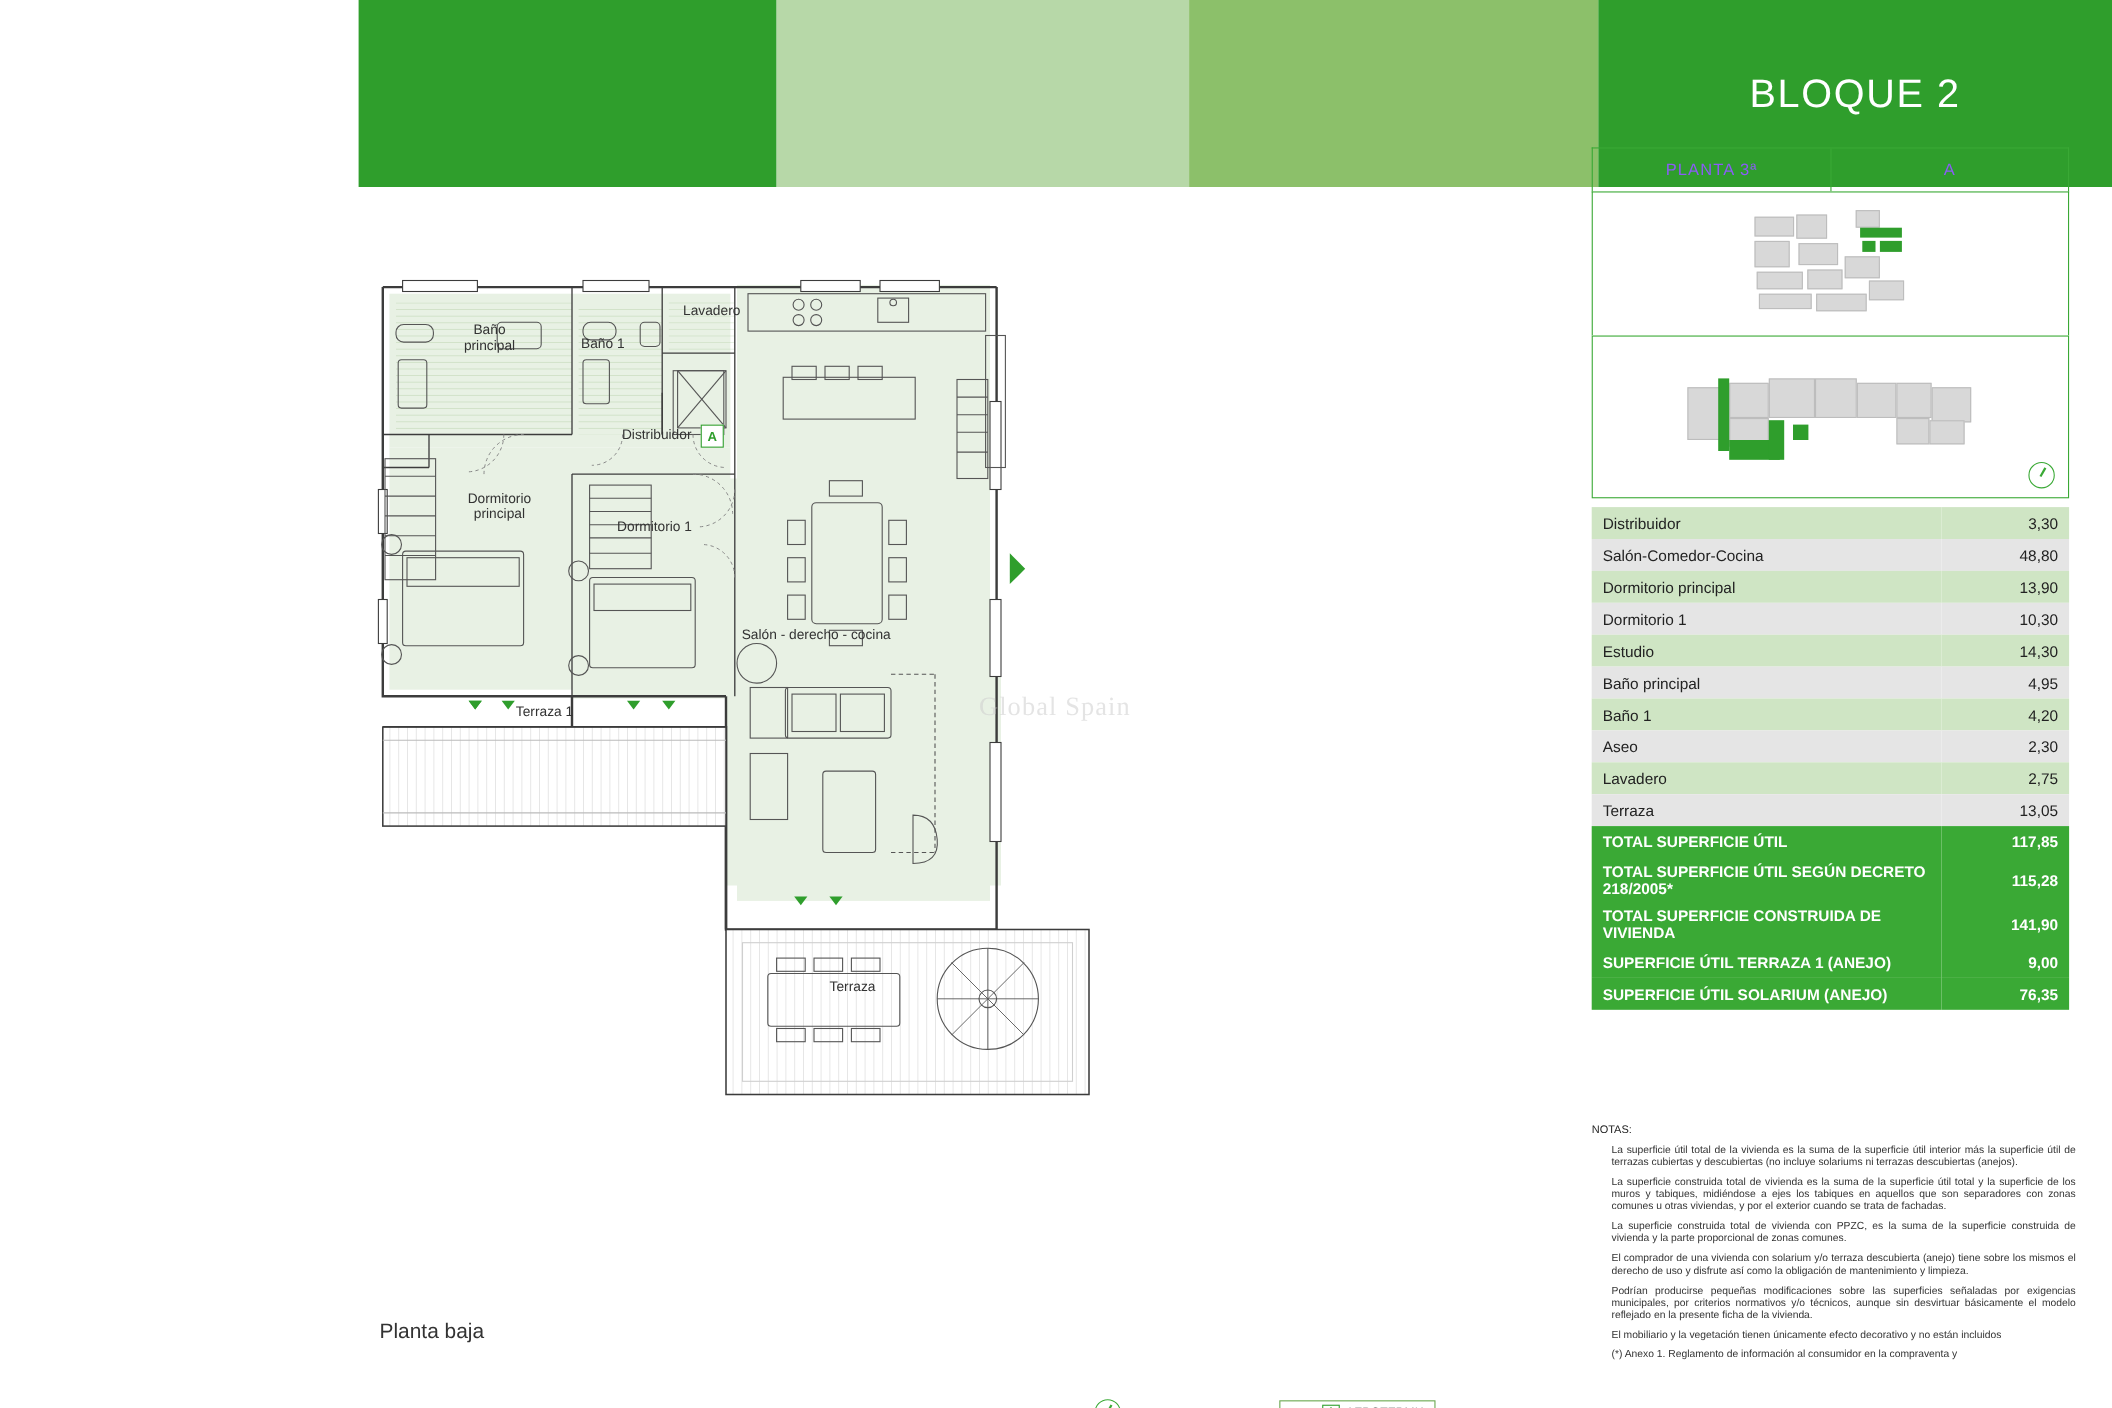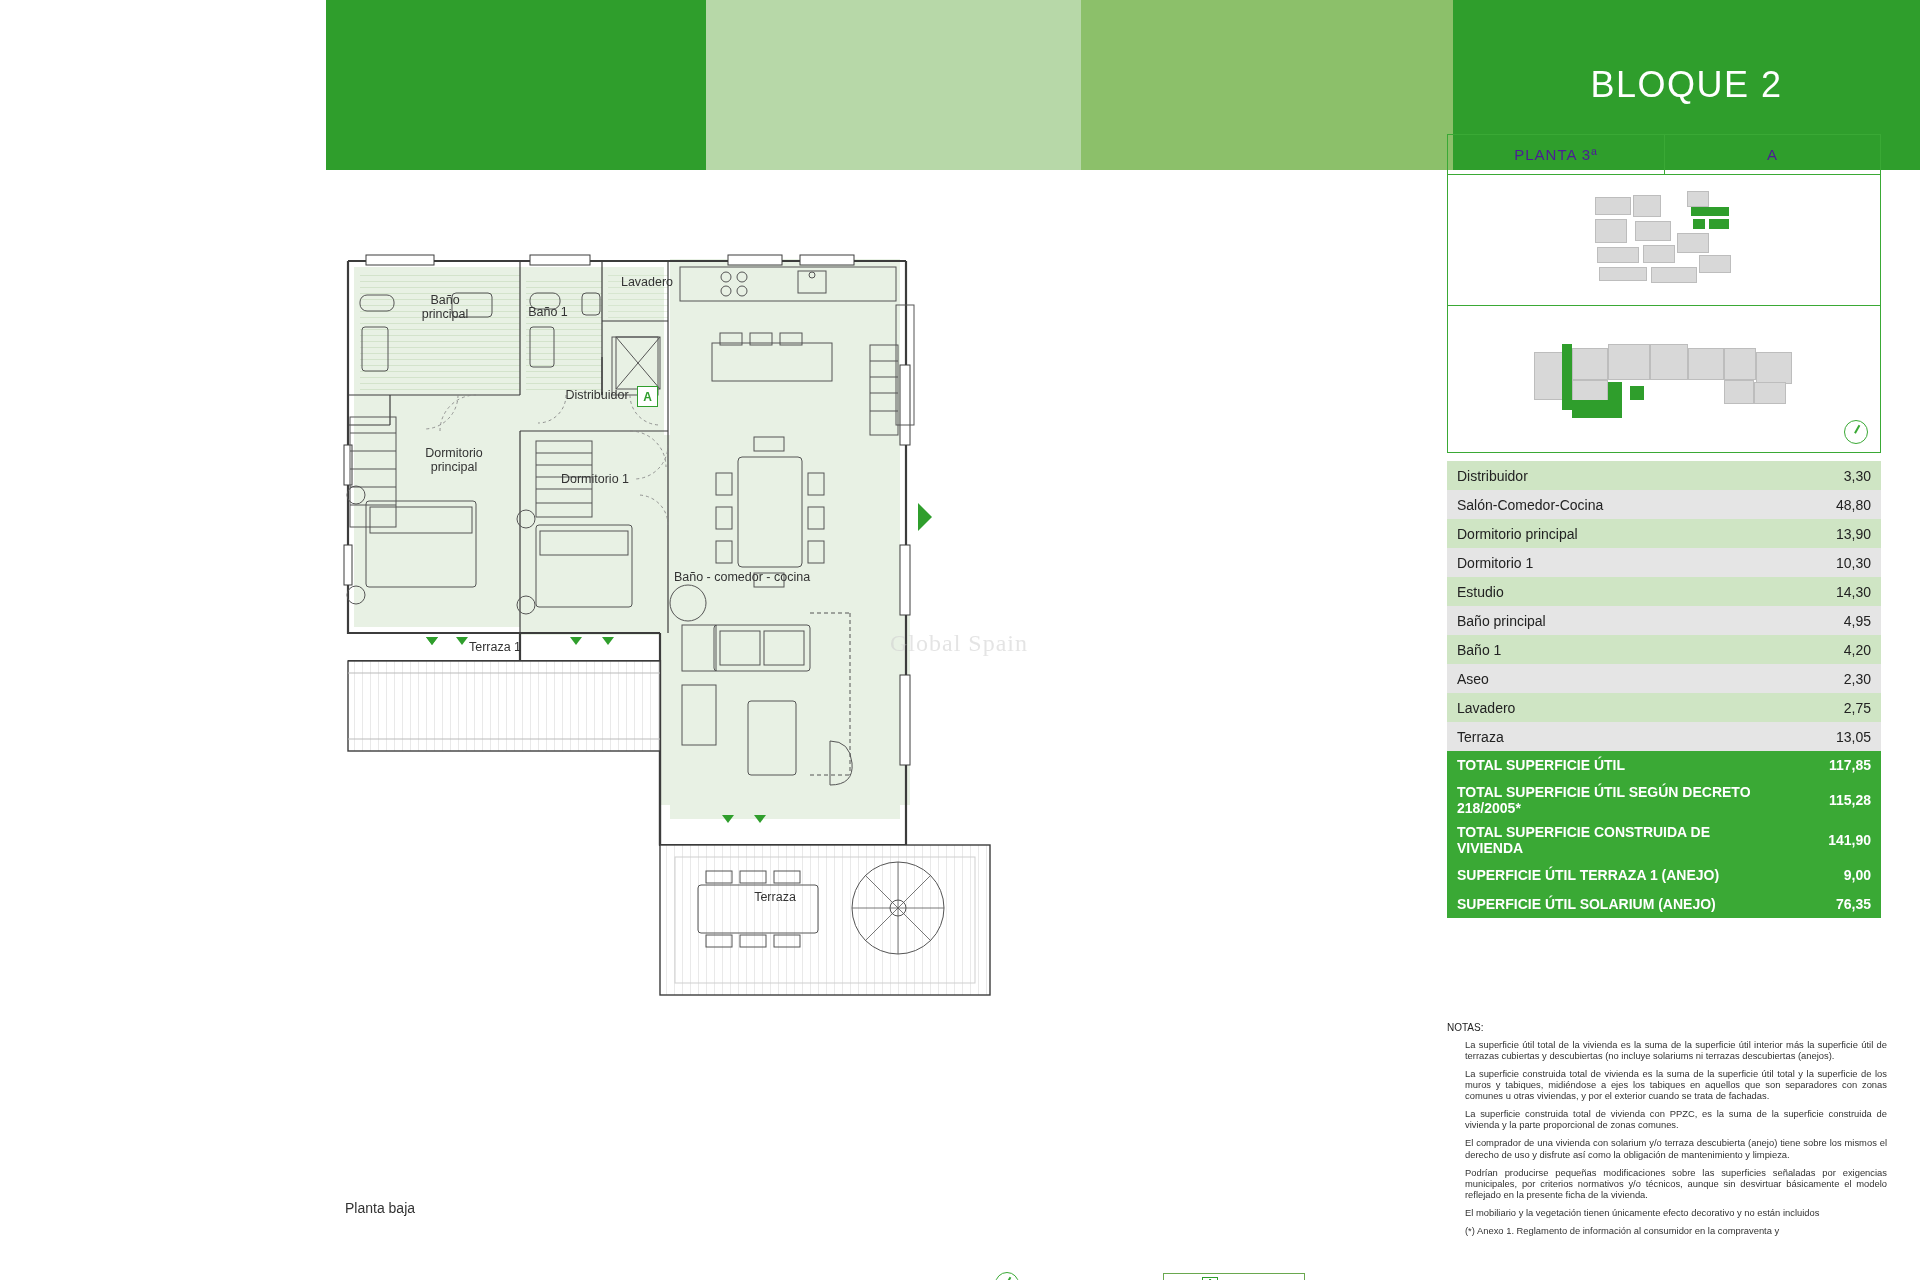--- a/index.html
+++ b/index.html
@@ -57,21 +57,21 @@
     border: 1px solid #3aa935;
     border-bottom: none;
     box-sizing: border-box;
   }
   .planta-cell {
     display: flex;
     align-items: center;
     justify-content: center;
     font-size: 15px;
     letter-spacing: 1px;
-    color: #4c1d95;
+    color: #8b5cf6;
   }
   .planta-cell.left {
     width: 217px;
     border-right: 1px solid #3aa935;
     box-sizing: border-box;
   }
   .planta-cell.right { flex: 1; }
 
   .keyplan-box {
     border: 1px solid #3aa935;
@@ -191,21 +191,21 @@
     position: absolute;
     font-size: 12.5px;
     color: #333;
     text-align: center;
     line-height: 1.15;
   }
   .planta-baja {
     position: absolute;
     left: 345px;
     top: 1200px;
-    font-size: 14px;
+    font-size: 19px;
     color: #333;
   }
 
   .aero-note {
     position: absolute;
     left: 1163px;
     top: 1273px;
     border: 1px solid #6aa84f;
     padding: 3px 8px;
     font-size: 11px;
@@ -615,21 +615,21 @@
       <path d="M588 258 l14 14 l-14 14 z"></path>
     </g>
   </svg>
 
   <div class="plan-label" style="left:60px; top:48px; width:110px;">Baño<br>principal</div>
   <div class="plan-label" style="left:178px; top:60px; width:80px;">Baño 1</div>
   <div class="plan-label" style="left:272px; top:30px; width:90px;">Lavadero</div>
   <div class="plan-label" style="left:212px; top:143px; width:110px;">Distribuidor</div>
   <div class="plan-label" style="left:54px; top:201px; width:140px;">Dormitorio<br>principal</div>
   <div class="plan-label" style="left:200px; top:227px; width:130px;">Dormitorio 1</div>
-  <div class="plan-label" style="left:292px; top:325px; width:240px;">Baño - comedor - cocina</div>
+  <div class="plan-label" style="left:292px; top:325px; width:240px;">Salón - derecho - cocina</div>
   <div class="plan-label" style="left:100px; top:395px; width:130px;">Terraza 1</div>
   <div class="plan-label" style="left:400px; top:645px; width:90px;">Terraza</div>
 </div>
 
 <div class="aero-tag">A</div>
 
 <div class="watermark">Global Spain</div>
 
 <div class="planta-baja">Planta baja</div>
 

